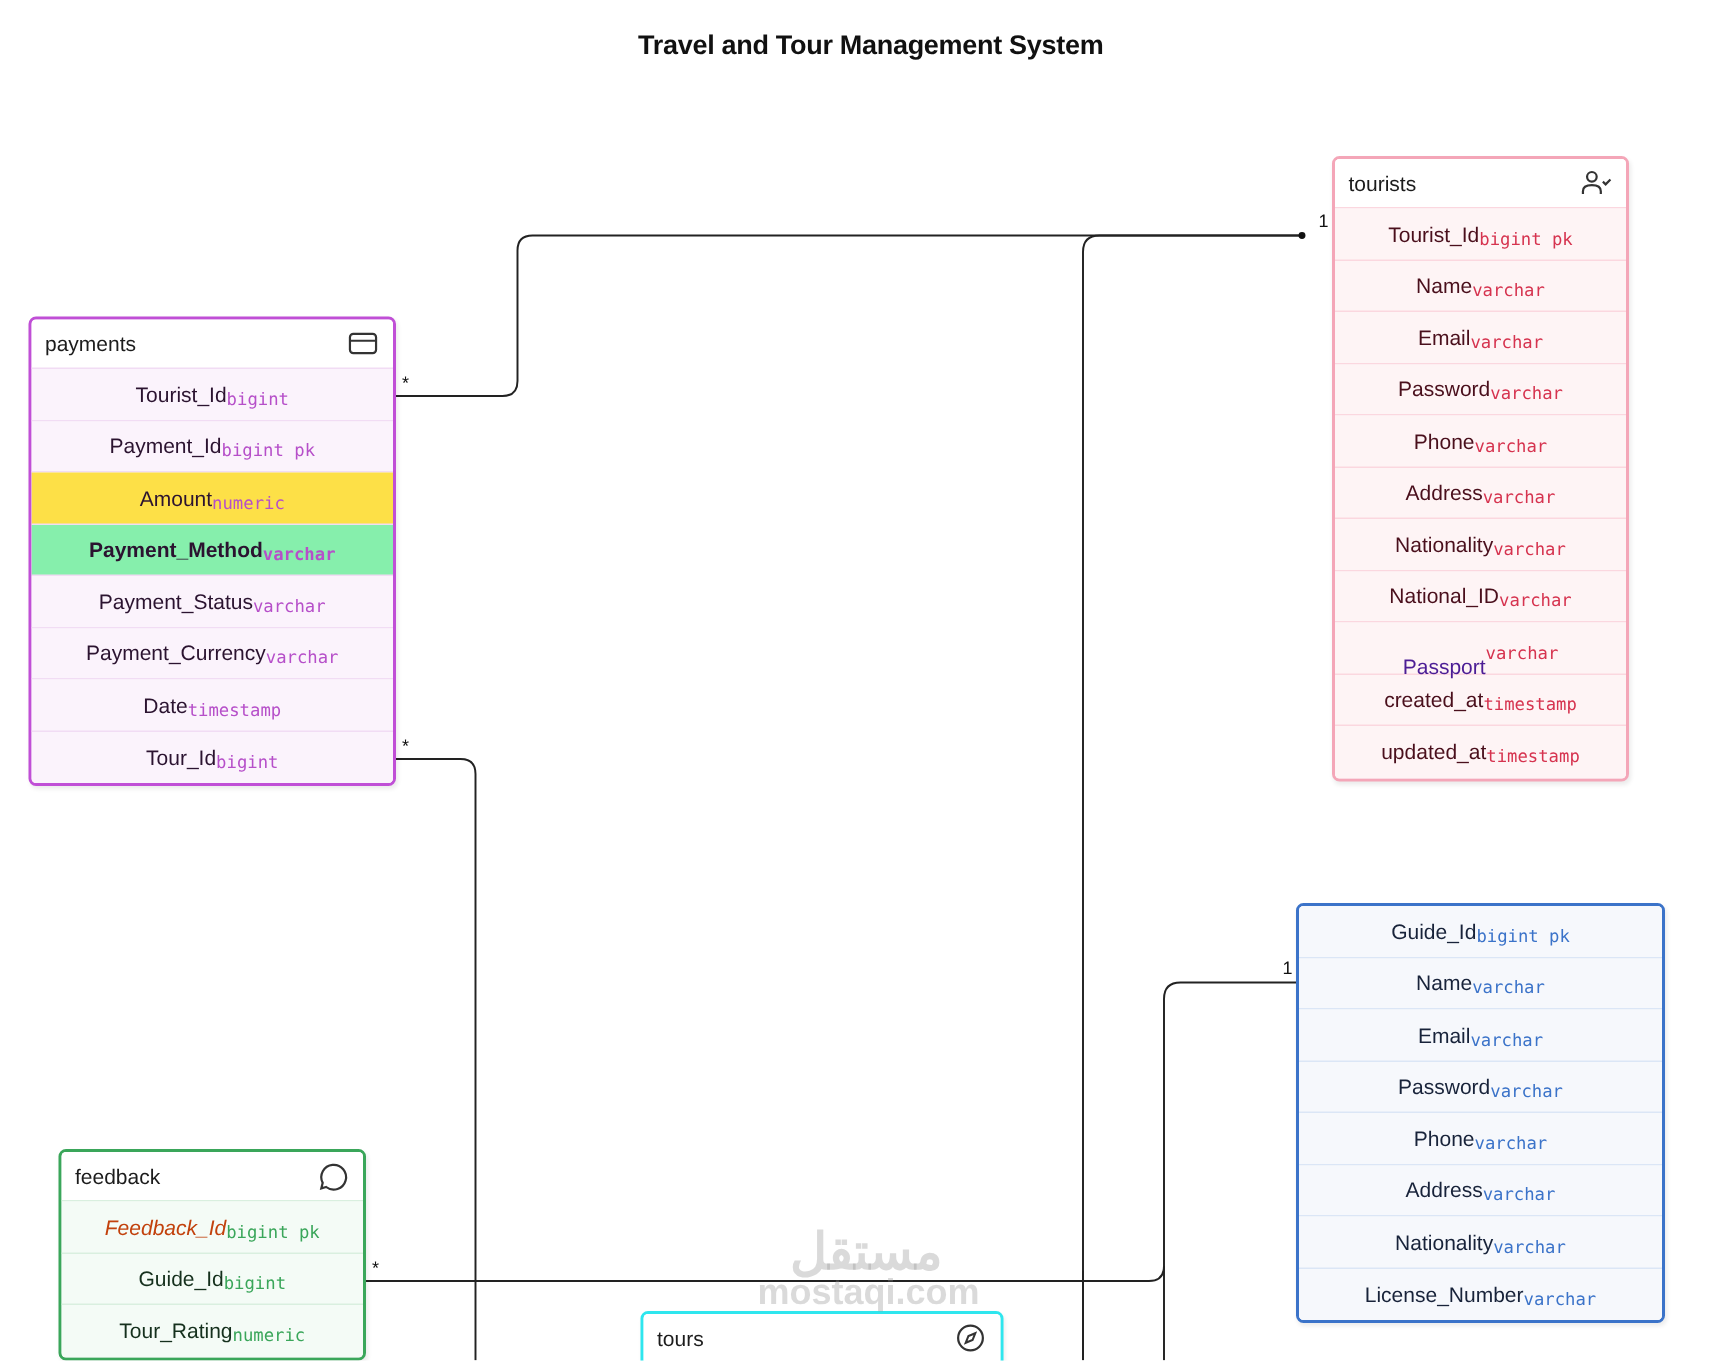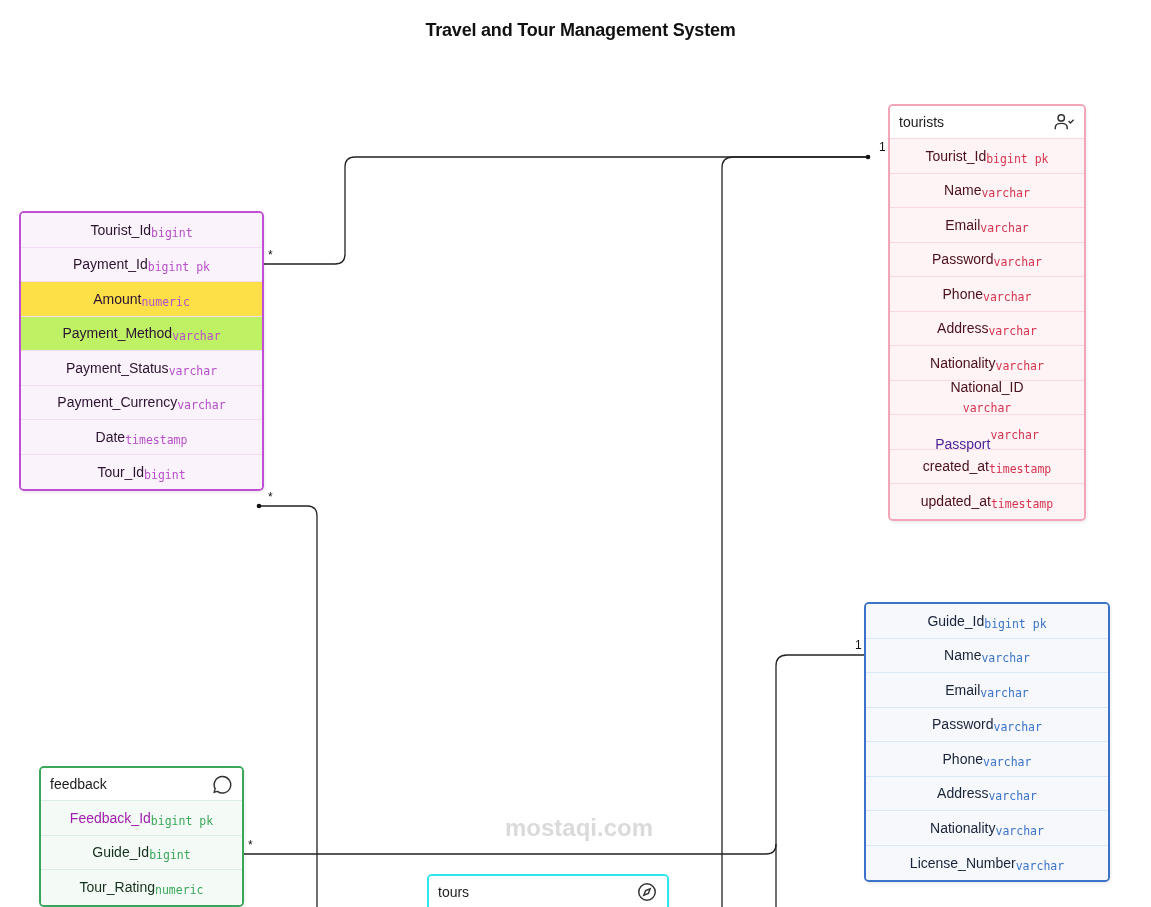--- a/index.html
+++ b/index.html
@@ -57,34 +57,41 @@
   <circle cx="868" cy="655" r="2.3" fill="#111"></circle>
 </svg>
 
 <span class="lbl" style="left:268px;top:248px;">*</span>
 <span class="lbl" style="left:879px;top:140px;">1 1</span>
 <span class="lbl" style="left:268px;top:490px;">*</span>
 <span class="lbl" style="left:248px;top:838px;">*</span>
 <span class="lbl" style="left:855px;top:638px;">1 1</span>
 
 <div class="tbl" id="t-payments" style="left:19px;top:211px;width:241px;border-color:#c04fd6;">
+  <div class="hdr" style="border-color:#f1dcf4;">
+    <span>payments</span>
+    <svg viewBox="0 0 24 24">
+        <rect x="2.5" y="5" width="19" height="14" rx="2.5" fill="none" stroke="#333" stroke-width="1.6"></rect>
+        <line x1="2.5" y1="10" x2="21.5" y2="10" stroke="#333" stroke-width="1.6"></line>
+      </svg>
+  </div>
   <div class="rows">
       <div class="row" style="background: rgb(251, 243, 252); border-color: rgb(241, 220, 244);">
         <span class="nm" style="color: rgb(43, 19, 48);">Tourist_Id</span>
         <span class="type" style="color: rgb(182, 79, 201);">bigint</span>
       </div>
       <div class="row" style="background: rgb(251, 243, 252); border-color: rgb(241, 220, 244);">
         <span class="nm" style="color: rgb(43, 19, 48);">Payment_Id</span>
         <span class="type" style="color: rgb(182, 79, 201);">bigint pk</span>
       </div>
       <div class="row" style="background: #fde047; border-color: rgb(241, 220, 244);">
         <span class="nm" style="color: rgb(43, 19, 48);">Amount</span>
         <span class="type" style="color: rgb(182, 79, 201);">numeric</span>
       </div>
-      <div class="row" style="background: #bef264; border-color: rgb(241, 220, 244);">
+      <div class="row" style="background: #86efac; border-color: rgb(241, 220, 244); font-weight: bold;">
         <span class="nm" style="color: rgb(43, 19, 48);">Payment_Method</span>
         <span class="type" style="color: rgb(182, 79, 201);">varchar</span>
       </div>
       <div class="row" style="background: rgb(251, 243, 252); border-color: rgb(241, 220, 244);">
         <span class="nm" style="color: rgb(43, 19, 48);">Payment_Status</span>
         <span class="type" style="color: rgb(182, 79, 201);">varchar</span>
       </div>
       <div class="row" style="background: rgb(251, 243, 252); border-color: rgb(241, 220, 244);">
         <span class="nm" style="color: rgb(43, 19, 48);">Payment_Currency</span>
         <span class="type" style="color: rgb(182, 79, 201);">varchar</span>
@@ -131,21 +138,21 @@
         <span class="type" style="color: rgb(214, 51, 79);">varchar</span>
       </div>
       <div class="row" style="background: rgb(254, 244, 245); border-color: rgb(251, 215, 223);">
         <span class="nm" style="color: rgb(74, 15, 28);">Address</span>
         <span class="type" style="color: rgb(214, 51, 79);">varchar</span>
       </div>
       <div class="row" style="background: rgb(254, 244, 245); border-color: rgb(251, 215, 223);">
         <span class="nm" style="color: rgb(74, 15, 28);">Nationality</span>
         <span class="type" style="color: rgb(214, 51, 79);">varchar</span>
       </div>
-      <div class="row" style="background: rgb(254, 244, 245); border-color: rgb(251, 215, 223); flex-direction: column;">
+      <div class="row" style="background: rgb(254, 244, 245); border-color: rgb(251, 215, 223);">
         <span class="nm" style="color: rgb(74, 15, 28);">National_ID</span>
         <span class="type" style="color: rgb(214, 51, 79);">varchar</span>
       </div>
       <div class="row" style="background: rgb(254, 244, 245); border-color: rgb(251, 215, 223);">
         <span class="nm" style="color: #4c1d95; margin-top: 24px;">Passport</span>
         <span class="type" style="color: rgb(214, 51, 79);">varchar</span>
       </div>
       <div class="row" style="background: rgb(254, 244, 245); border-color: rgb(251, 215, 223);">
         <span class="nm" style="color: rgb(74, 15, 28);">created_at</span>
         <span class="type" style="color: rgb(214, 51, 79);">timestamp</span>
@@ -196,21 +203,21 @@
 
 <div class="tbl" id="t-feedback" style="left:39px;top:766px;width:201px;border-color:#3aa65a;">
   <div class="hdr" style="border-color:#d9efdf;">
     <span>feedback</span>
     <svg viewBox="0 0 24 24">
         <path d="M7 20 L3.5 21 L4.5 17 A9 9 0 1 1 7 20 Z" fill="none" stroke="#333" stroke-width="1.6"></path>
       </svg>
   </div>
   <div class="rows">
       <div class="row" style="background: rgb(244, 251, 246); border-color: rgb(217, 239, 223);">
-        <span class="nm" style="color: #a21caf;">Feedback_Id</span>
+        <span class="nm" style="color: #c2410c; font-style: italic;">Feedback_Id</span>
         <span class="type" style="color: rgb(58, 166, 90);">bigint pk</span>
       </div>
       <div class="row" style="background: rgb(244, 251, 246); border-color: rgb(217, 239, 223);">
         <span class="nm" style="color: rgb(21, 48, 29);">Guide_Id</span>
         <span class="type" style="color: rgb(58, 166, 90);">bigint</span>
       </div>
       <div class="row" style="background: rgb(244, 251, 246); border-color: rgb(217, 239, 223);">
         <span class="nm" style="color: rgb(21, 48, 29);">Tour_Rating</span>
         <span class="type" style="color: rgb(58, 166, 90);">numeric</span>
       </div>
@@ -221,14 +228,15 @@
   <div class="hdr" style="border-color:#c9f7f9;">
     <span>tours</span>
     <svg viewBox="0 0 24 24">
         <circle cx="12" cy="12" r="9" fill="none" stroke="#333" stroke-width="1.6"></circle>
         <path d="M15.5 8.5 L13.5 13.5 L8.5 15.5 L10.5 10.5 Z" fill="none" stroke="#333" stroke-width="1.5"></path>
       </svg>
   </div>
 </div>
 
 <div class="watermark">
+  <div style="font-size:34px;line-height:34px;">مستقل</div>
   <div style="font-size:24px;">mostaqi.com</div>
 </div>
 
 </body></html>

